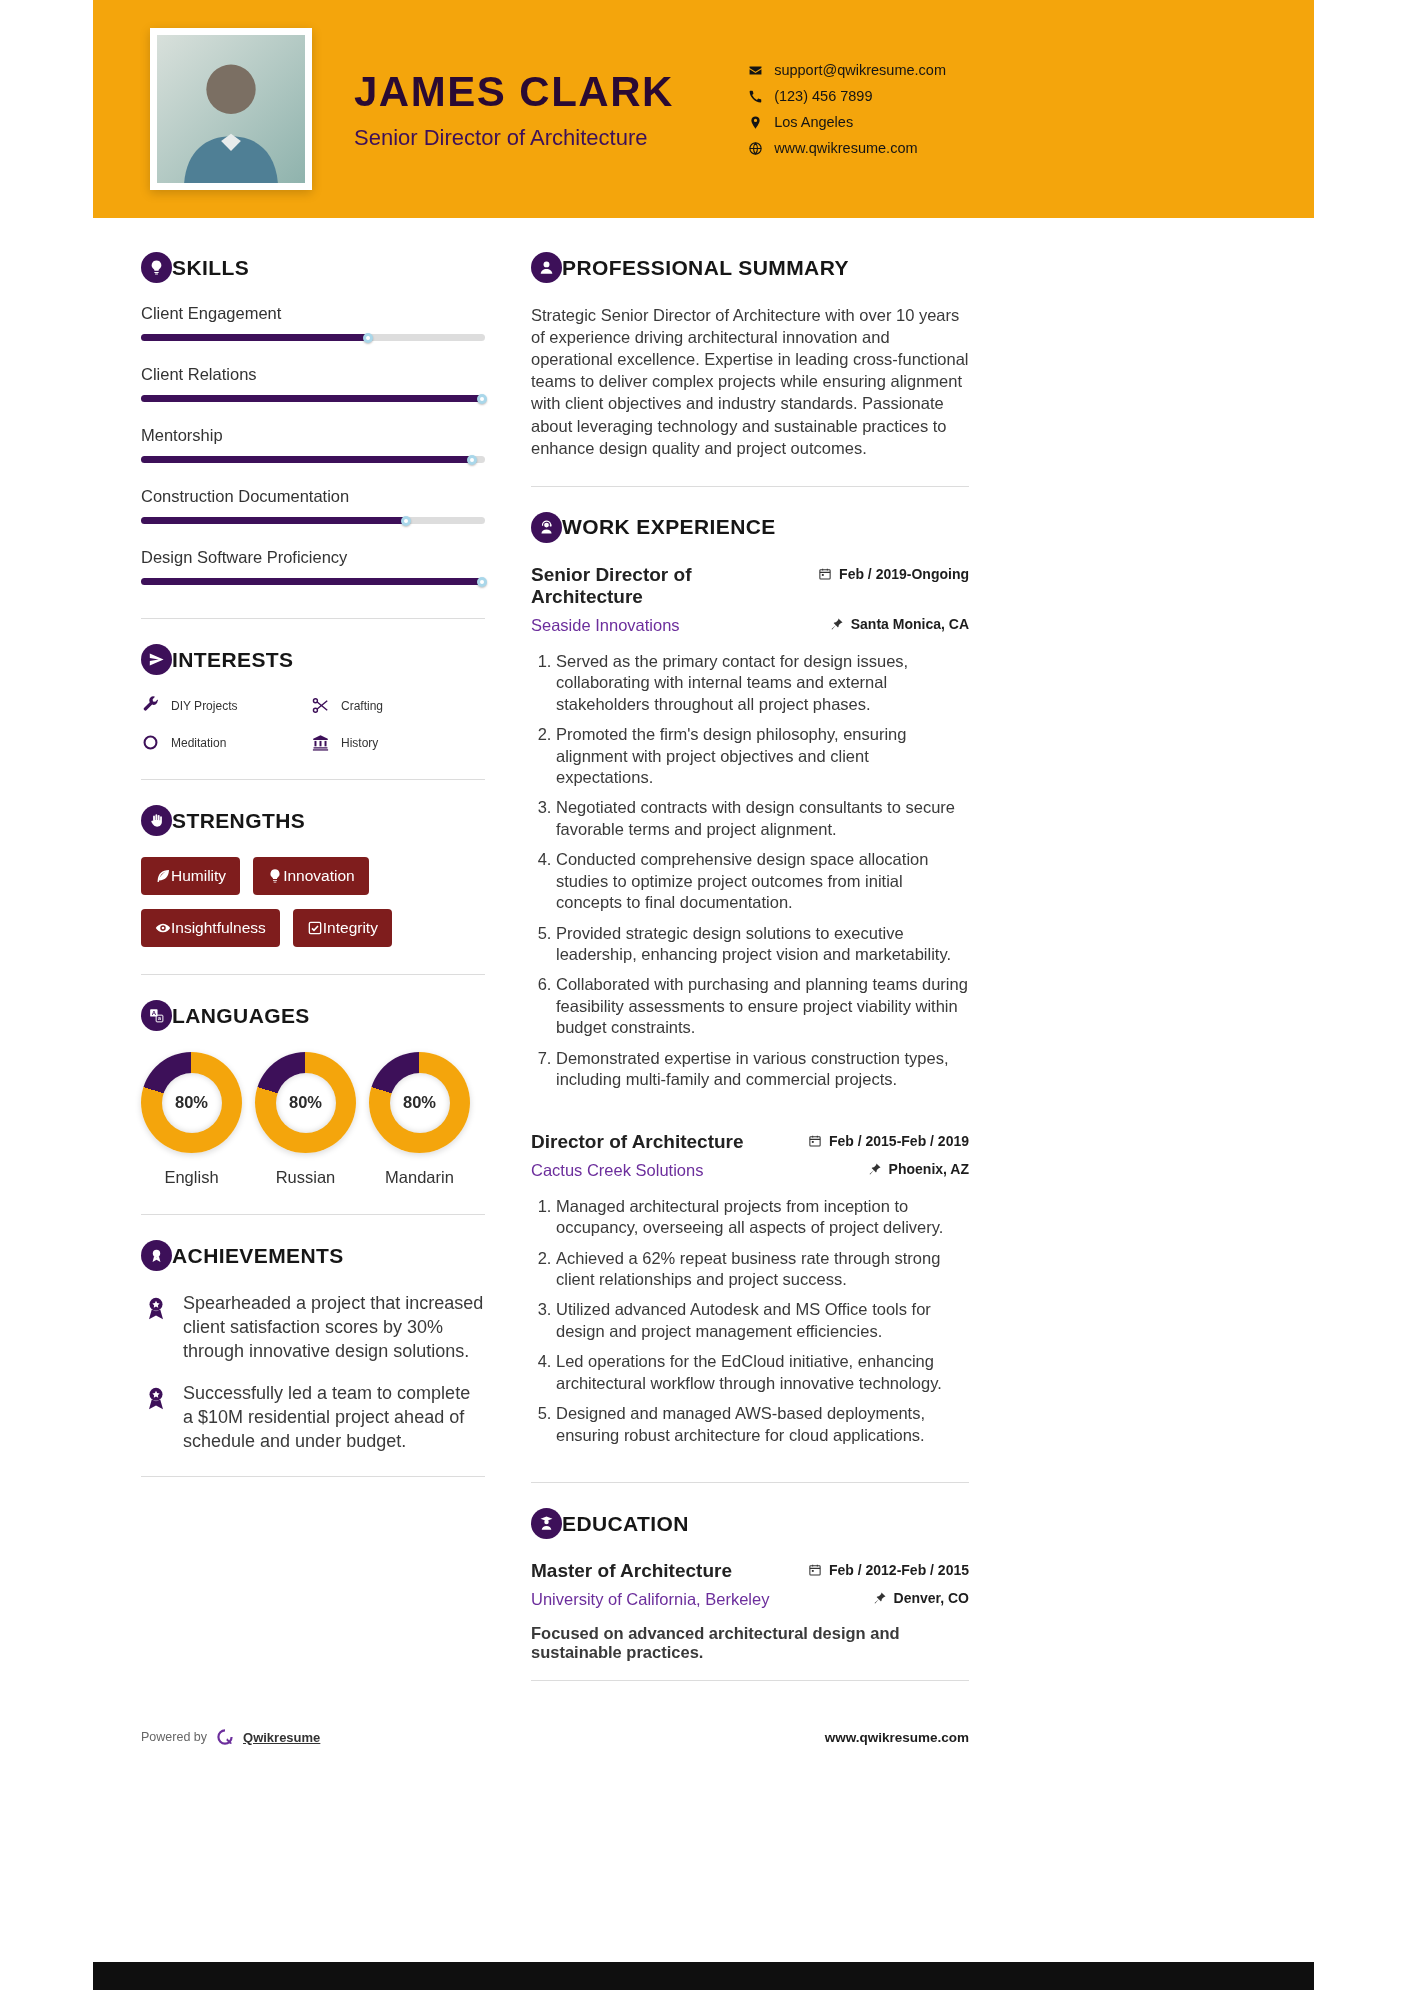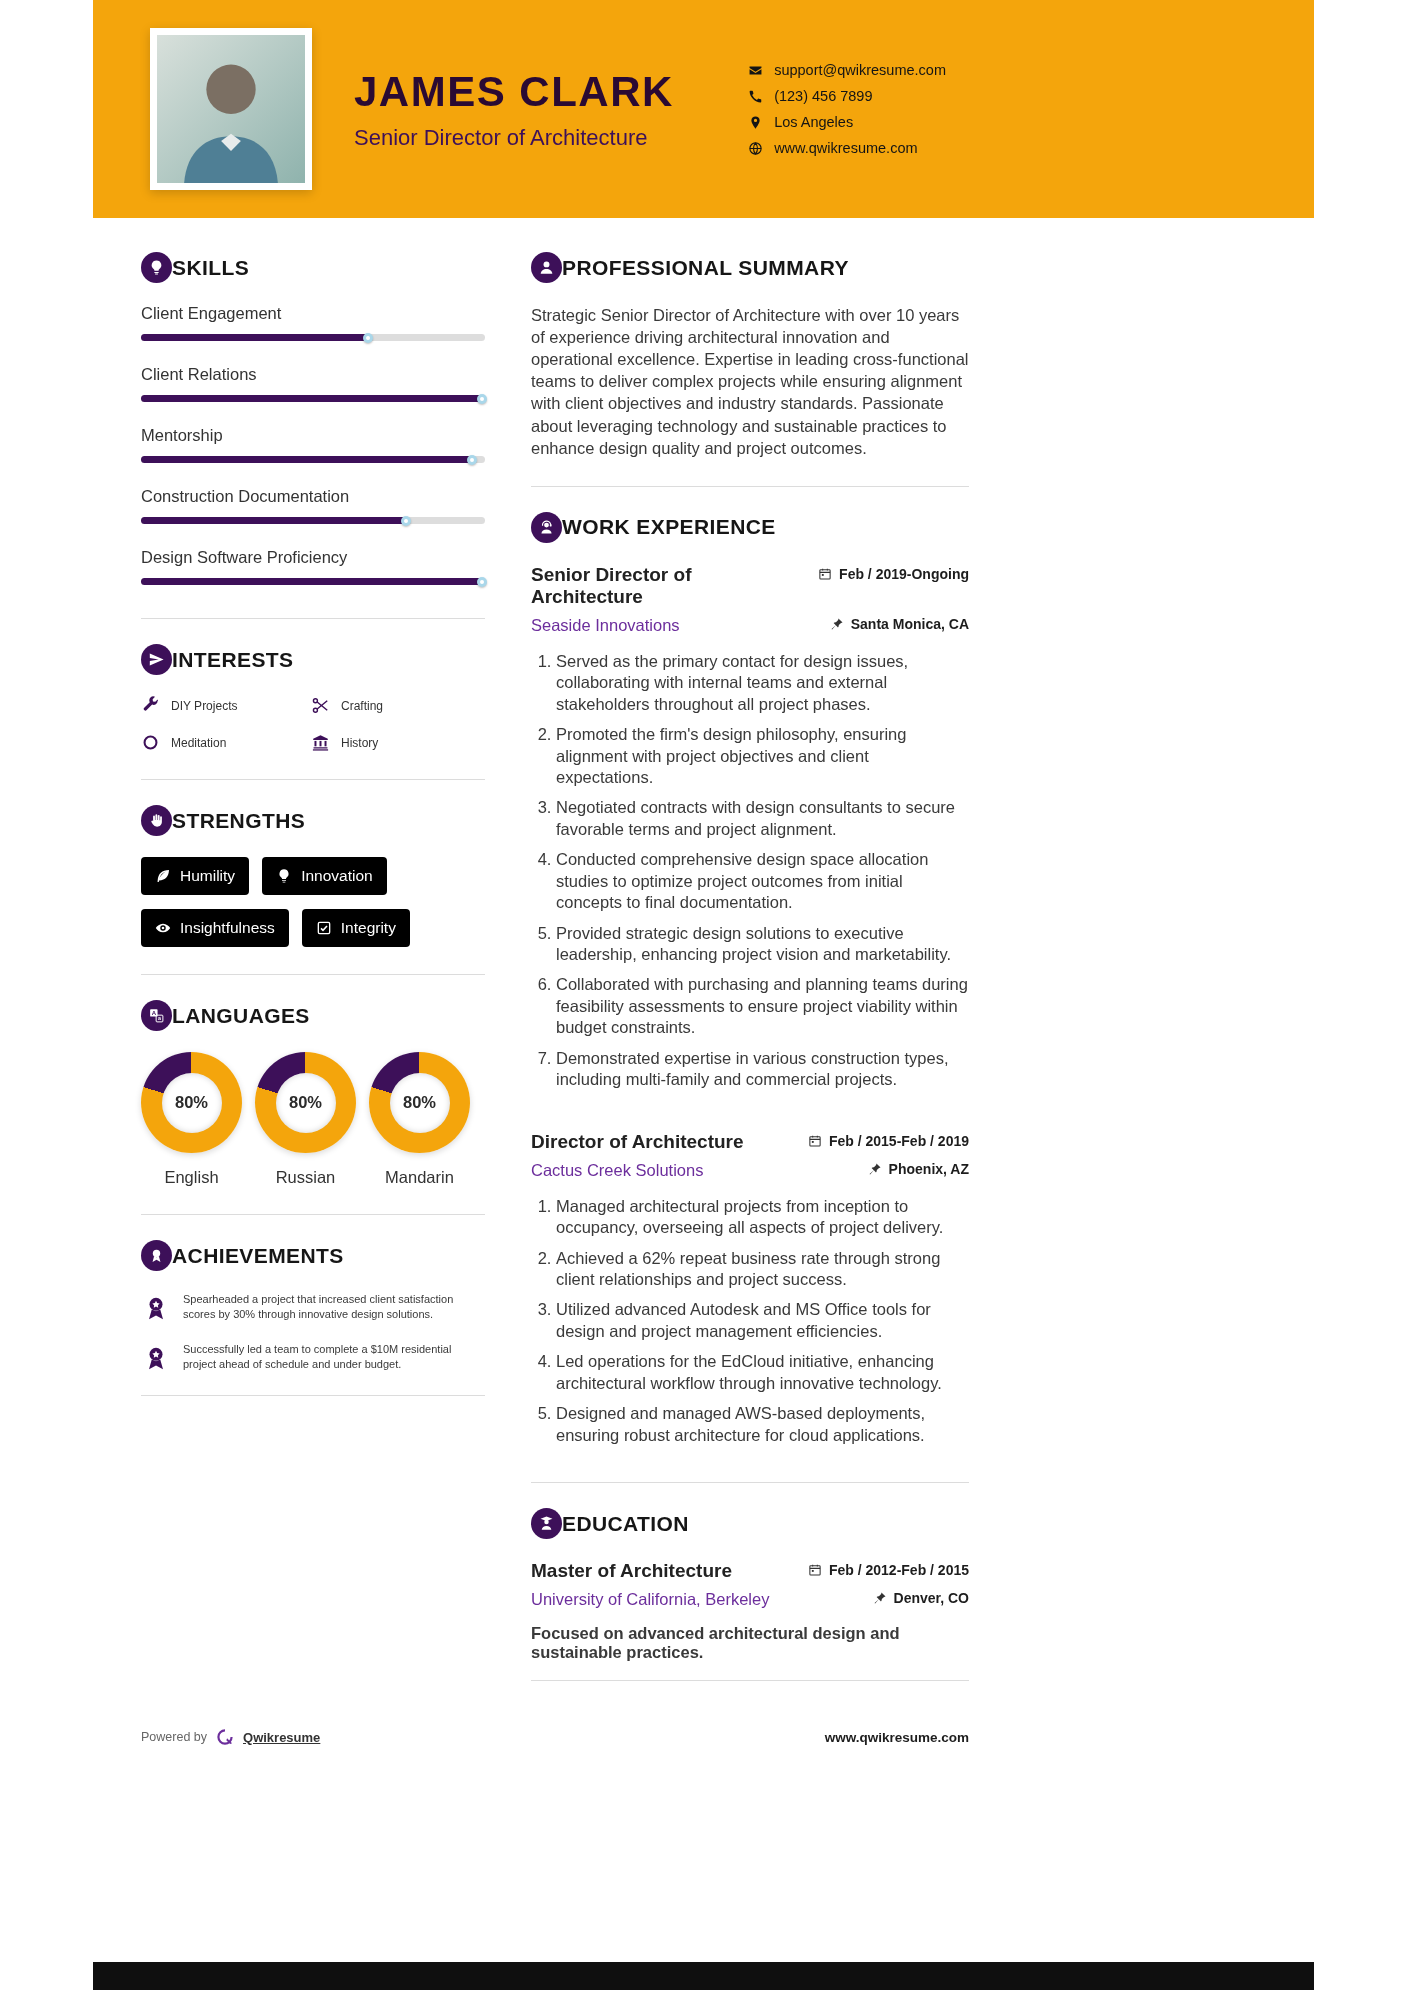--- a/index.html
+++ b/index.html
@@ -75,22 +75,22 @@
   
   .interests-grid { display: grid; grid-template-columns: 170px 1fr; row-gap: 18px; }
   .interest { display: flex; align-items: center; gap: 11px; }
   .int-icon { width: 19px; height: 19px; flex: none; color: #3D1059; }
   .int-icon svg { width: 100%; height: 100%; display: block; }
   .int-label { font-size: 12px; color: #333333; }
 
   
   .badges { display: flex; flex-wrap: wrap; gap: 14px 13px; }
   .badge {
-    display: inline-flex; align-items: center; gap: 9px;
-    background: #000000; color: #ffffff;
+    display: inline-flex; align-items: center; gap: 0;
+    background: #7f1d1d; color: #ffffff;
     font-size: 15.5px; padding: 10px 14px; border-radius: 4px;
   }
   .badge-icon { width: 16px; height: 16px; flex: none; }
   .badge-icon svg { width: 100%; height: 100%; display: block; }
 
   
   .langs { display: flex; gap: 13px; }
   .lang { display: flex; flex-direction: column; align-items: center; width: 101px; }
   .donut {
     width: 101px; height: 101px; border-radius: 50%;
@@ -104,21 +104,21 @@
     box-shadow: inset 0 0 6px rgba(0,0,0,.18);
   }
   .pct { font-size: 16.5px; font-weight: 700; color: #2b2b2b; }
   .lang-label { margin-top: 15px; font-size: 16.5px; color: #333333; }
 
   
   .ach { display: flex; gap: 12px; margin-bottom: 19px; }
   .ach:last-child { margin-bottom: 4px; }
   .ach-icon { width: 30px; height: 30px; flex: none; color: #3D1059; margin-top: 1px; }
   .ach-icon svg { width: 100%; height: 100%; display: block; }
-  .ach p { margin: 0; font-size: 11px; line-height: 1.32; color: #3a3a3a; }
+  .ach p { margin: 0; font-size: 18px; line-height: 1.32; color: #3a3a3a; }
 
   
   .summary-text { margin: 0; font-size: 16.5px; line-height: 1.34; color: #3a3a3a; }
 
   .job-row { display: flex; justify-content: space-between; align-items: baseline; gap: 16px; }
   .job-title { margin: 0; font-size: 19px; font-weight: 700; color: #222222; }
   .company { font-size: 16.5px; font-weight: 500; color: #6C2E9C; margin-top: 8px; }
   .meta {
     display: flex; align-items: center; gap: 7px; white-space: nowrap;
     font-size: 14px; font-weight: 600; color: #1d1d1d;

